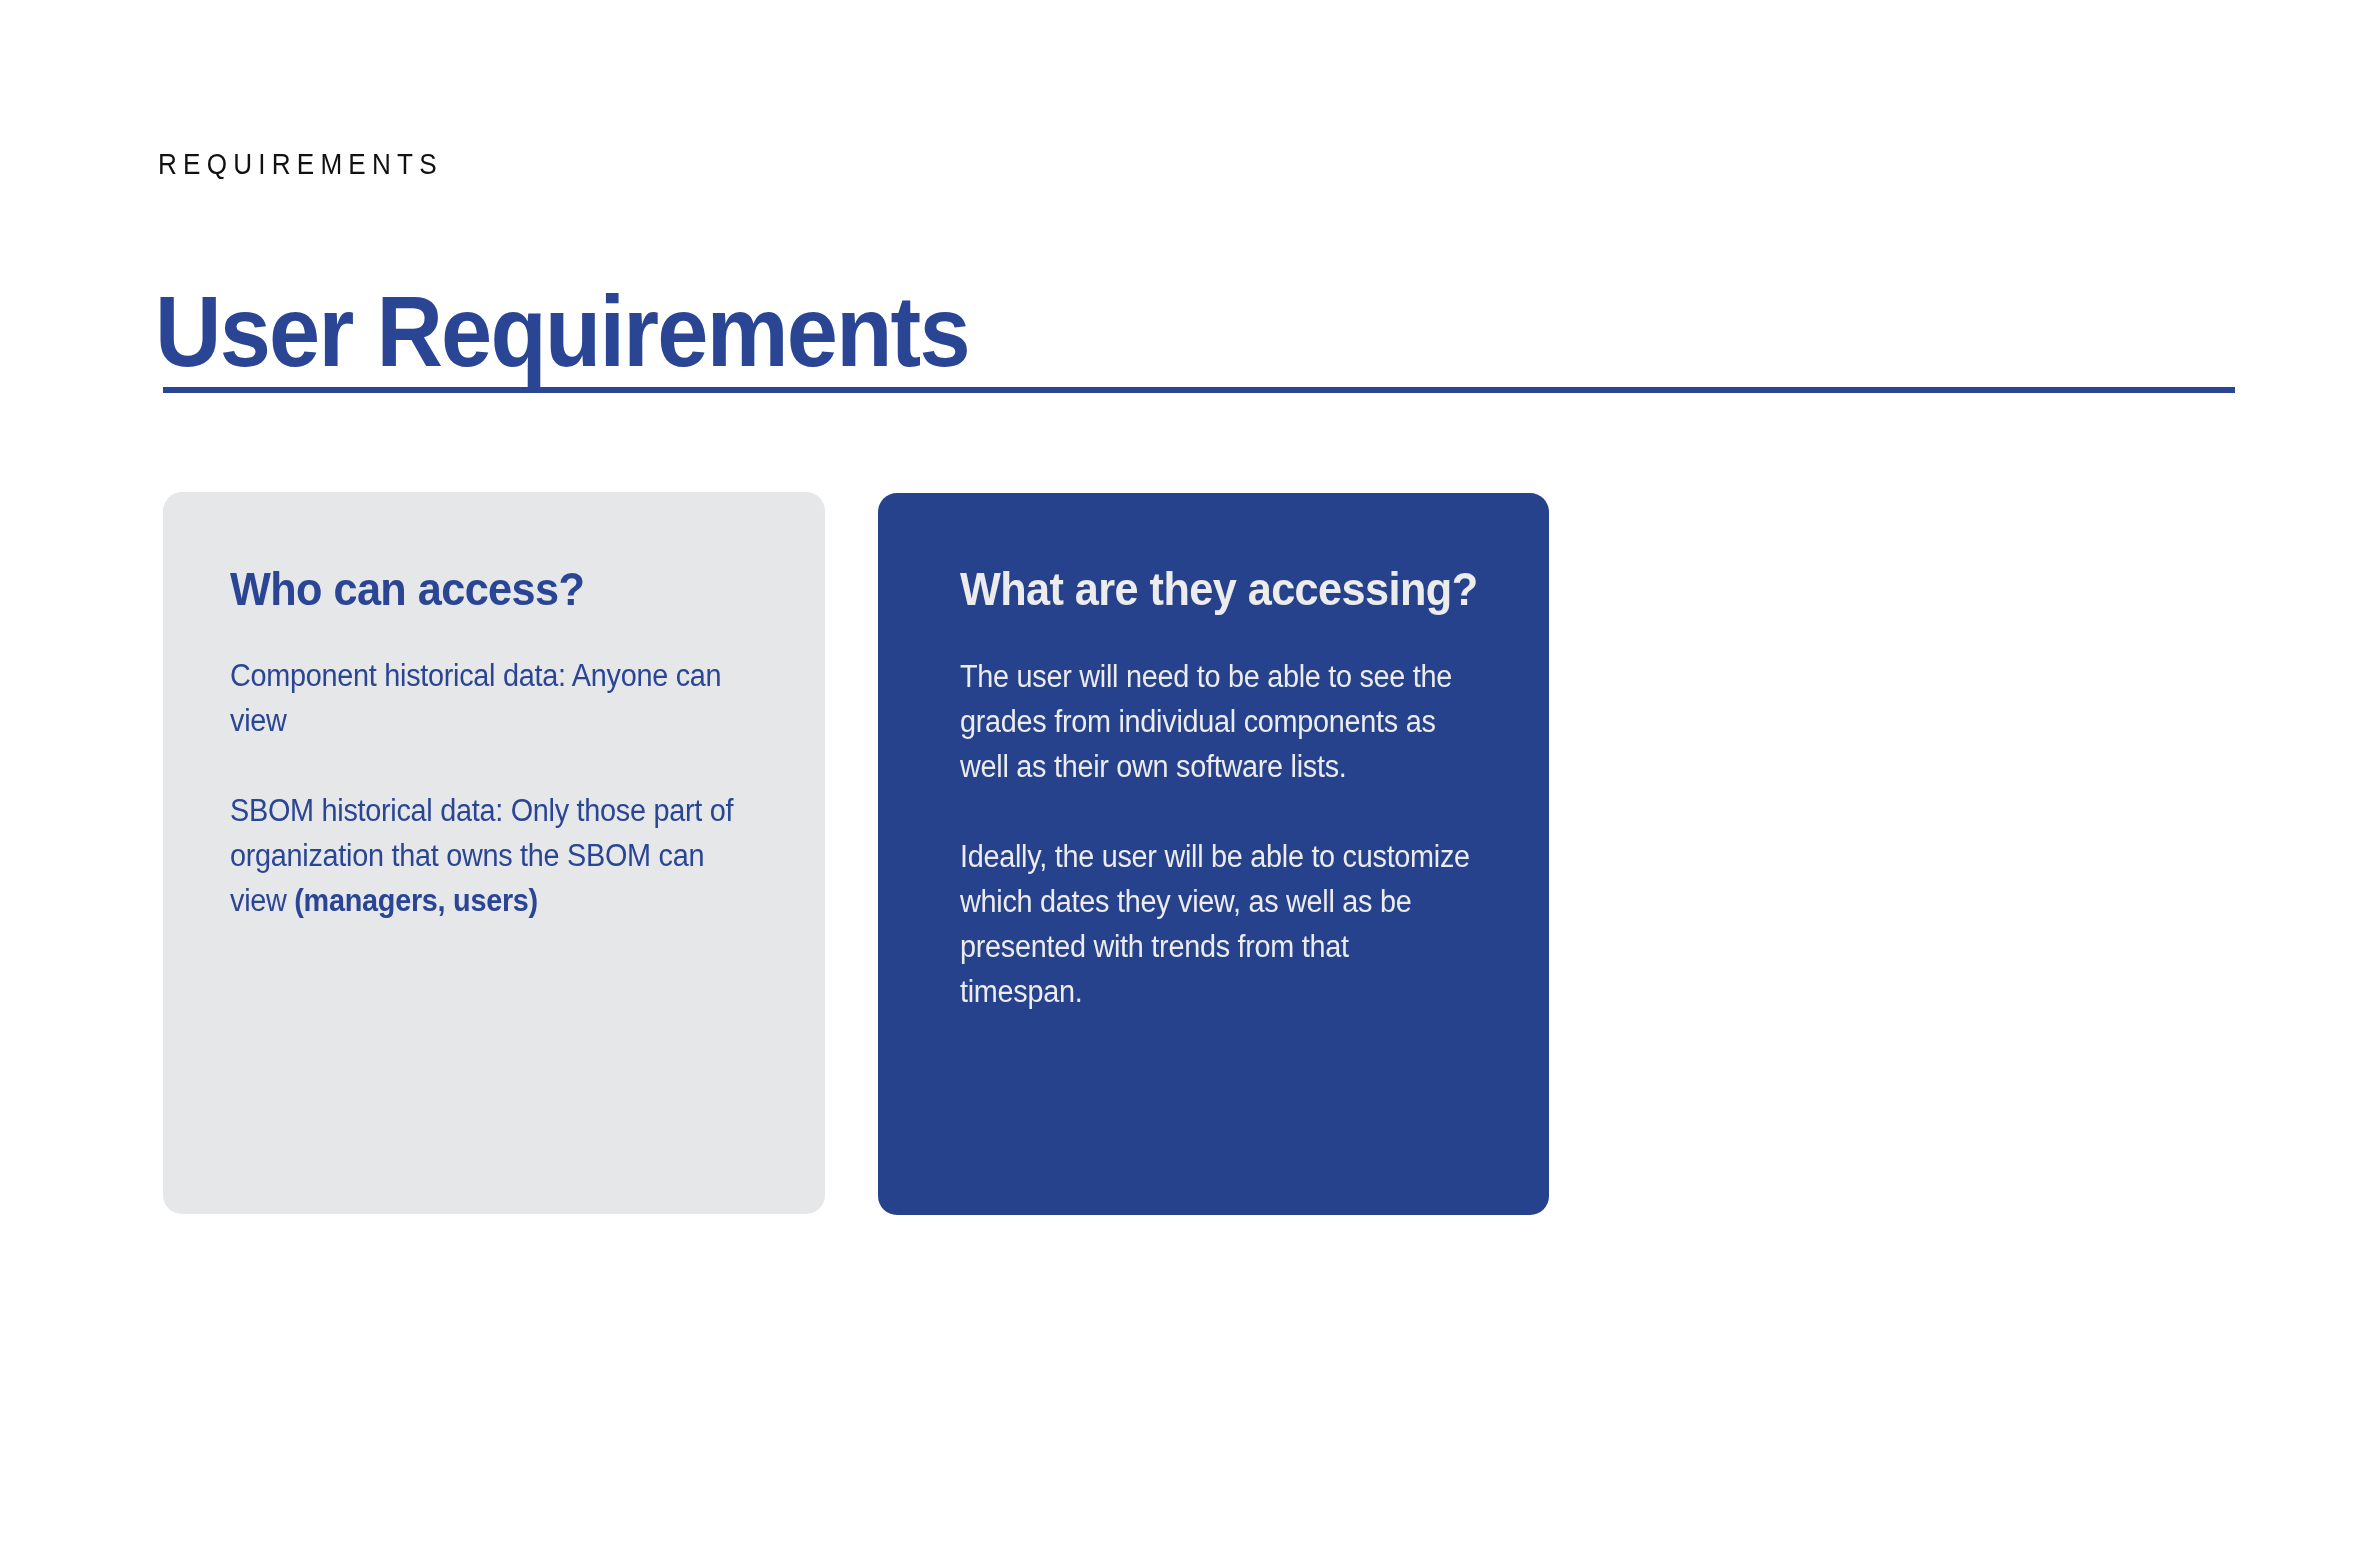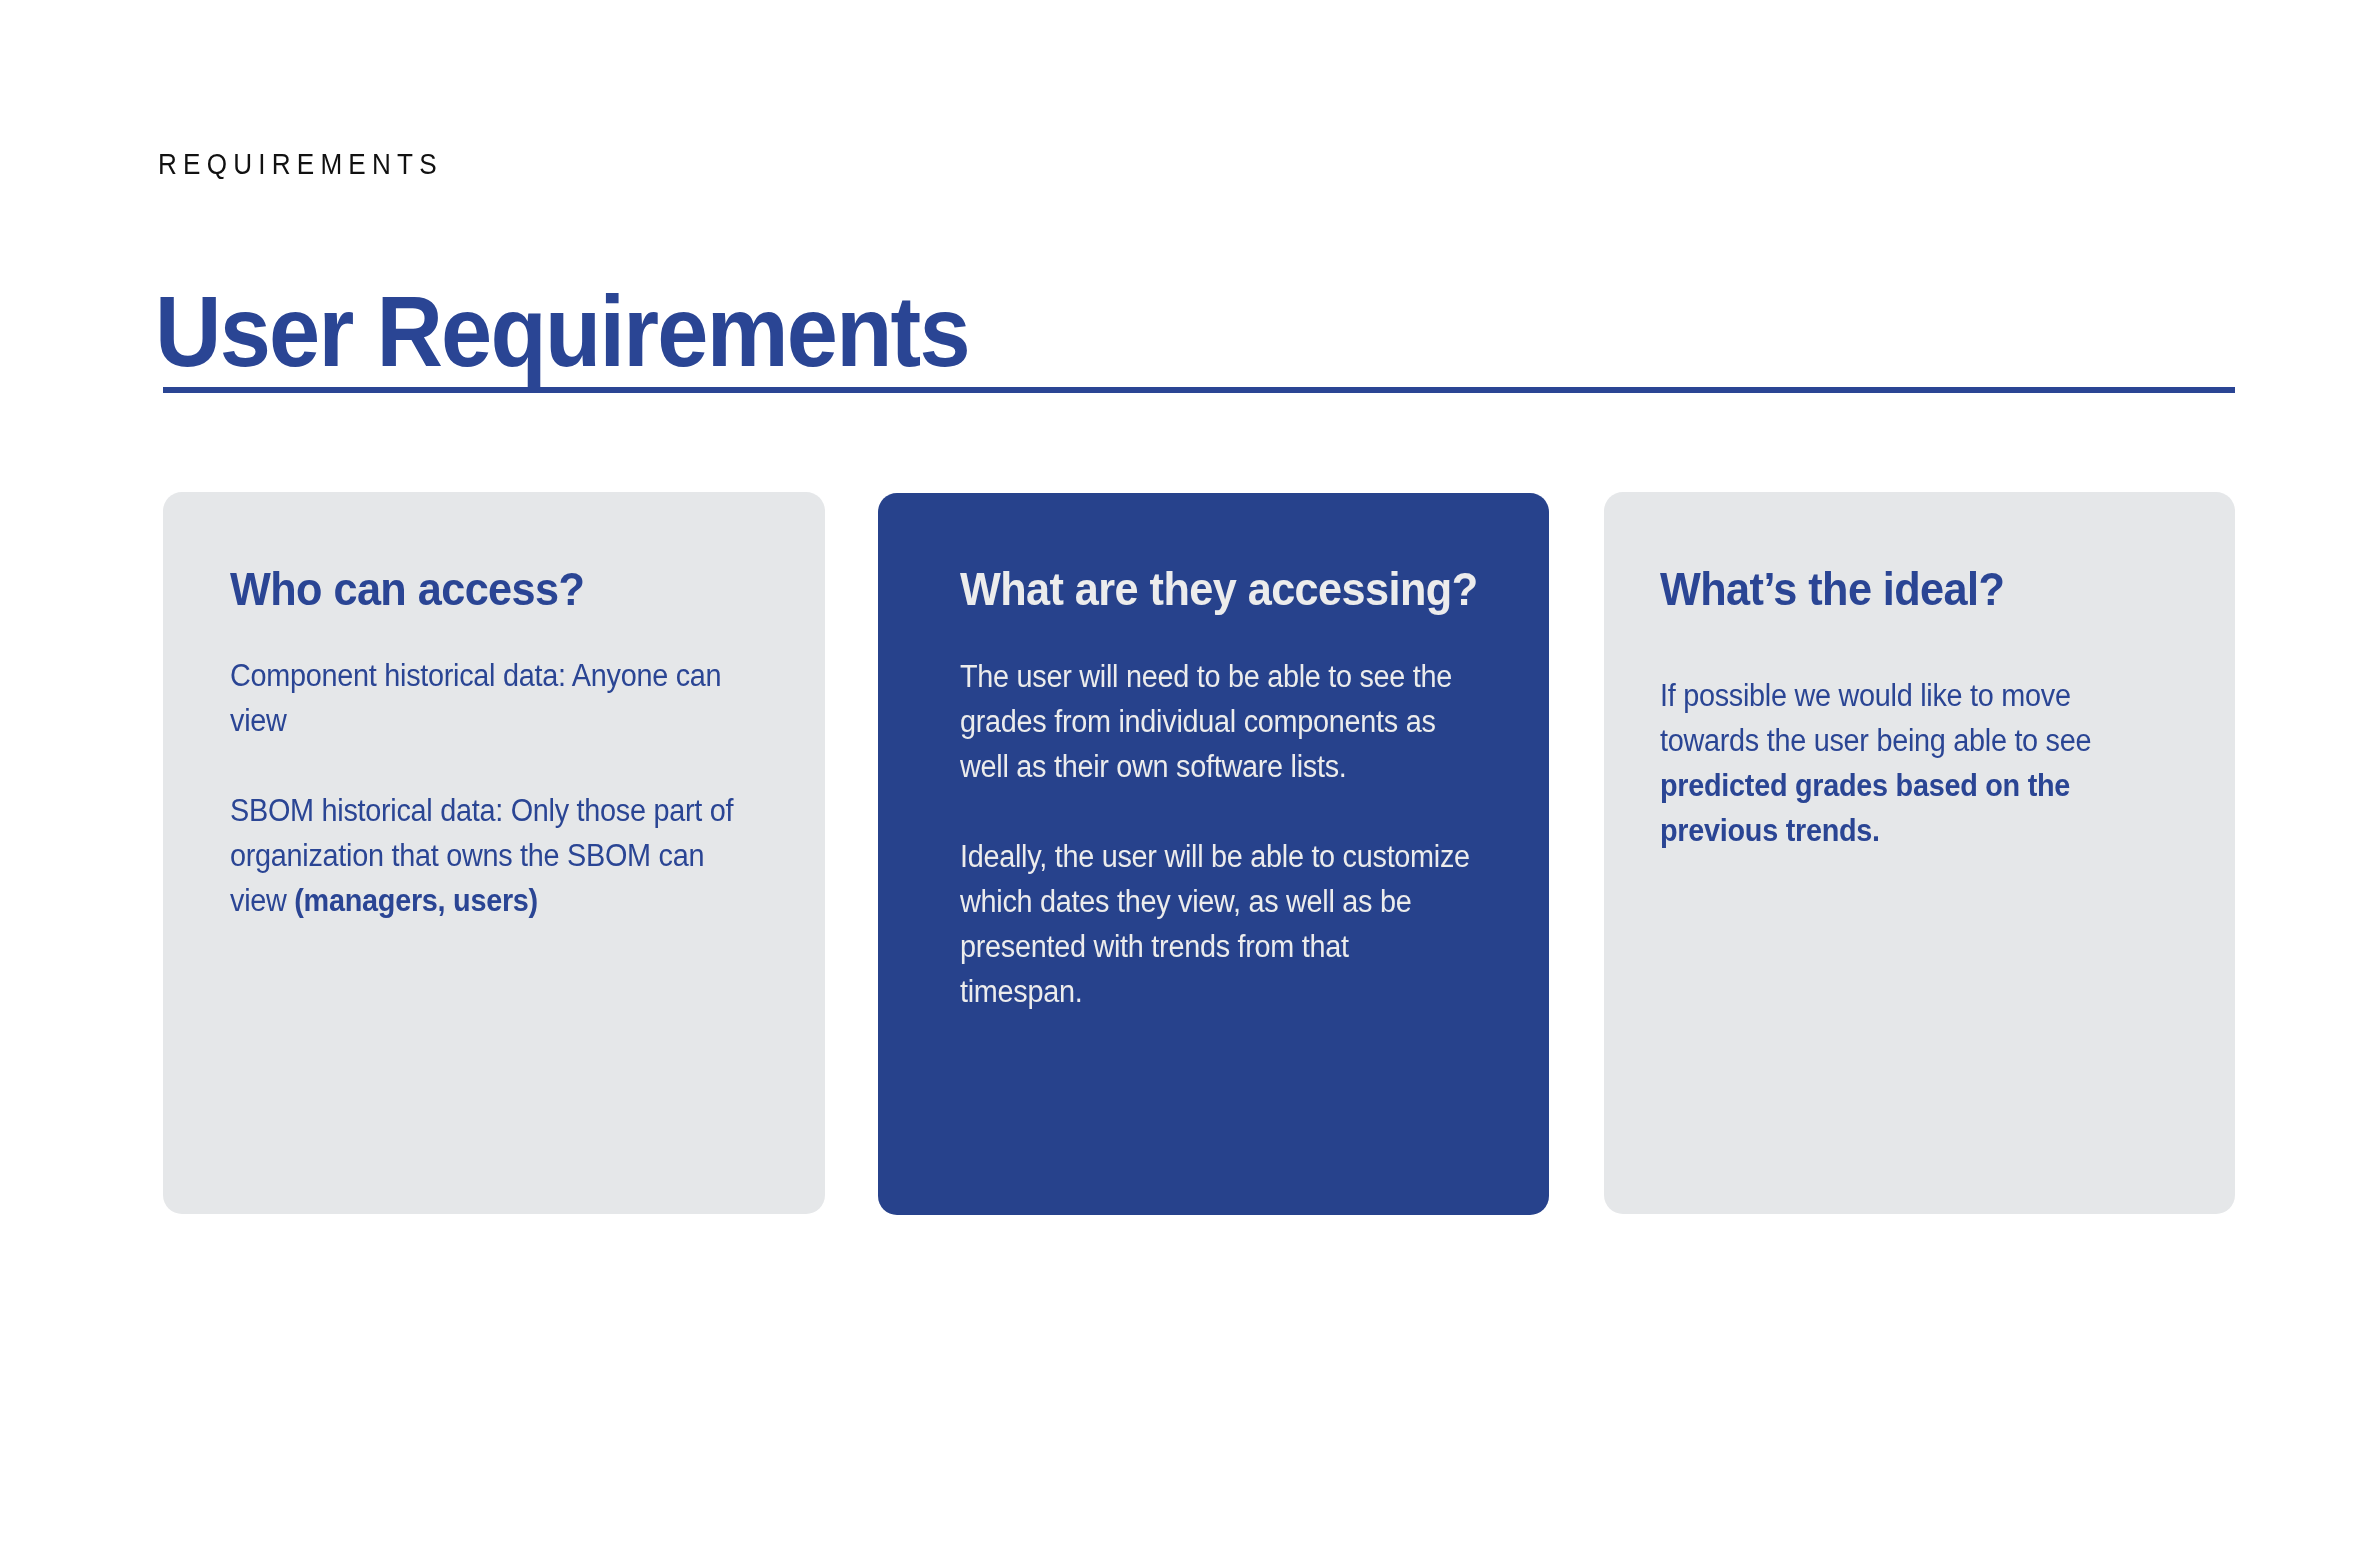--- a/index.html
+++ b/index.html
@@ -155,22 +155,16 @@
     </div>
 
     <div class="card blue card-2">
       <div class="card-inner">
         <h2 class="card-heading">What are they accessing?</h2>
         <p class="card-body body-block-1"><span>The user will need to be able to see the grades from individual components as well as their own software lists.</span></p>
         <p class="card-body body-block-2"><span>Ideally, the user will be able to customize which dates they view, as well as be presented with trends from that timespan.</span></p>
       </div>
     </div>
 
-    <div class="card gray card-3">
-      <div class="card-inner">
-        <h2 class="card-heading">What’s the ideal?</h2>
-        <p class="card-body body-block-1"><span>If possible we would like to move towards the user being able to see </span><b>predicted grades based on the previous trends.</b></p>
-      </div>
-    </div>
 
   </div>
 </div>
 
 
 </body></html>

